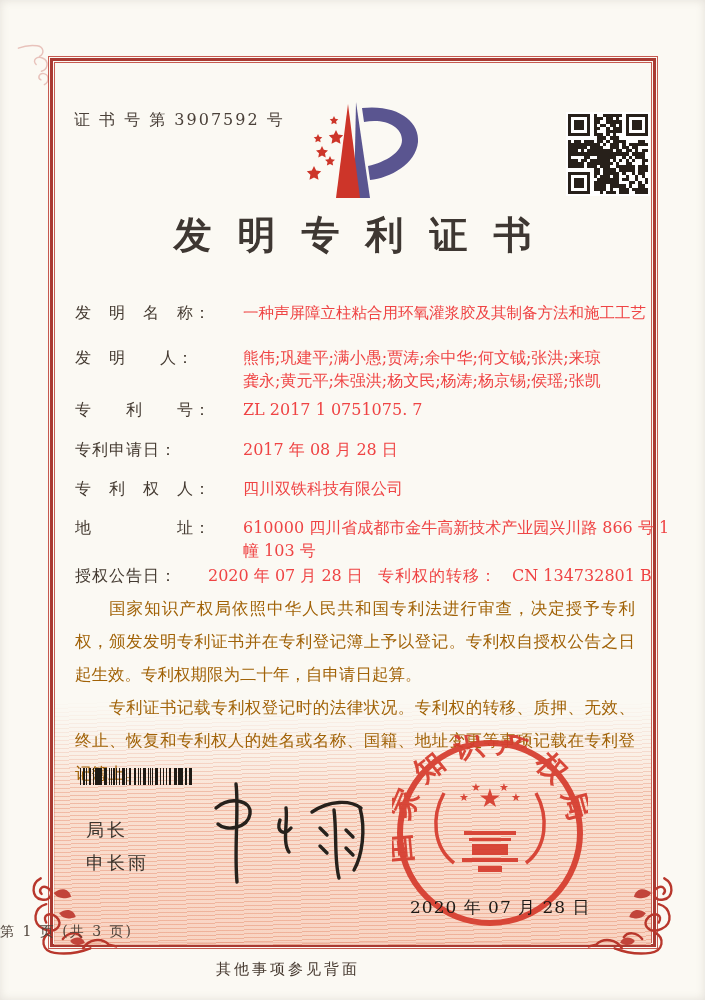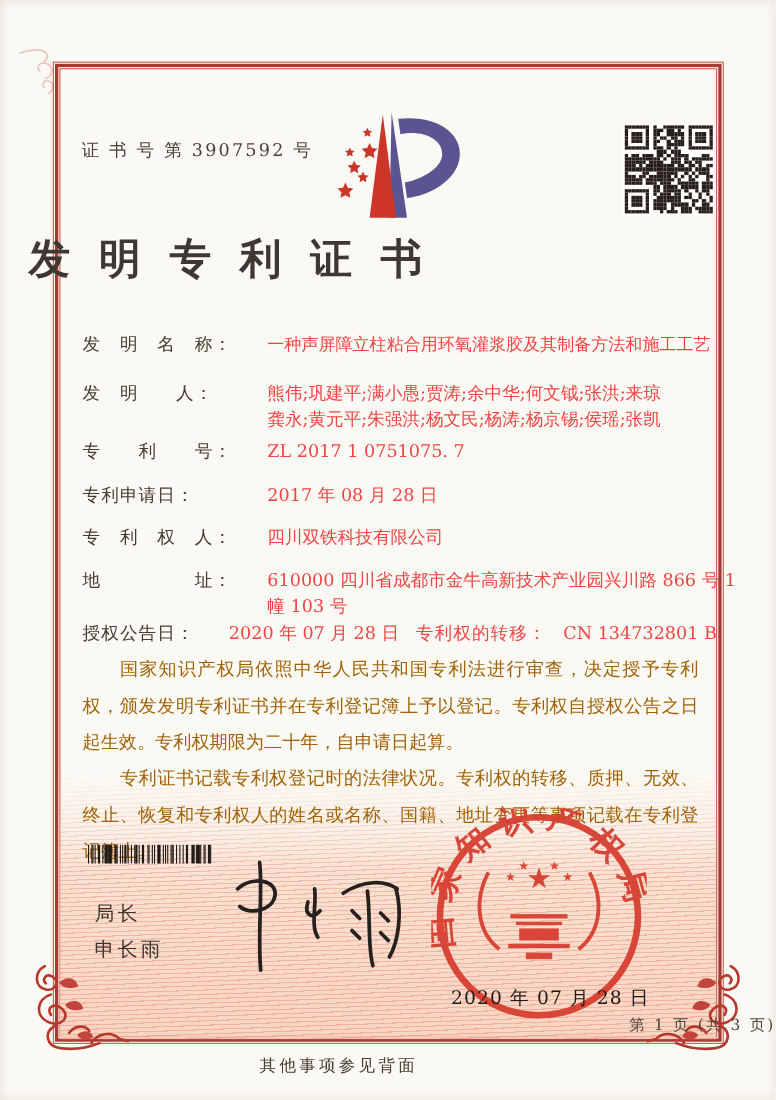--- a/index.html
+++ b/index.html
@@ -17,27 +17,27 @@
   
   .guilloche{
     position:absolute;left:54px;top:700px;width:597px;height:245px;
     background:
       repeating-linear-gradient(178deg, rgba(226,128,96,.38) 0 1px, rgba(252,232,220,.18) 1px 4px),
       linear-gradient(180deg, rgba(250,224,210,0) 0%, rgba(248,210,191,.65) 35%, rgba(246,199,178,.85) 100%);
     -webkit-mask-image:linear-gradient(180deg, transparent 0, #000 95px);
             mask-image:linear-gradient(180deg, transparent 0, #000 95px);
   }
   
-  .cert-number{position:absolute;left:74px;top:110px;font-size:16px;letter-spacing:2px;color:#4a4039;margin-top:17px;}
+  .cert-number{position:absolute;left:74px;top:110px;font-size:16px;letter-spacing:2px;color:#4a4039;}
   .logo{position:absolute;left:278px;top:94px;width:154px;height:112px;}
   .qr{position:absolute;left:566px;top:112px;width:84px;height:84px;background:#fff;padding:2px;box-sizing:border-box;}
   .qr-grid{display:grid;width:100%;height:100%;}
   .qr-grid div.on{background:#27201a;}
   .title{
-    position:absolute;left:0;top:210px;width:705px;text-align:left;
+    position:absolute;left:0;top:210px;width:705px;text-align:center;
     font-size:38px;font-weight:bold;letter-spacing:26px;text-indent:26px;color:#3e3732;
   }
   
   .frow{position:absolute;left:75px;font-size:16px;color:#443a31;white-space:nowrap;}
   .flabel{letter-spacing:1px;}
   .fvalue{position:absolute;font-size:16px;color:#ef4444;white-space:nowrap;}
   .col2{left:243px;}
   
   .body-text{
     position:absolute;left:75px;top:592px;width:560px;
@@ -45,22 +45,22 @@
   }
   .body-text p{margin:0;text-indent:34px;}
   
   .barcode{position:absolute;left:80px;top:768px;width:190px;height:17px;display:flex;align-items:stretch;}
   .barcode div{background:#1f1a15;}
   .official-title{position:absolute;left:86px;top:818px;font-size:18px;letter-spacing:3px;color:#3c342d;}
   .official-name{position:absolute;left:86px;top:851px;font-size:18px;letter-spacing:3px;color:#3c342d;}
   .signature{position:absolute;left:196px;top:778px;width:172px;height:112px;}
   .seal{position:absolute;left:392px;top:735px;width:196px;height:196px;opacity:.93;}
   .seal-date{position:absolute;left:410px;top:896px;font-size:17px;color:#1d1a16;letter-spacing:1px;white-space:nowrap;}
-  .page-info{position:absolute;left:0;top:923px;width:705px;text-align:right;font-size:14px;letter-spacing:2px;color:#4f443b;}
-  .back-note{position:absolute;left:0;top:960px;width:576px;text-align:center;font-size:15px;letter-spacing:3px;color:#46392f;padding-left:20px;}
+  .page-info{position:absolute;left:0;top:923px;width:705px;text-align:left;font-size:14px;letter-spacing:2px;color:#4f443b;}
+  .back-note{position:absolute;left:0;top:960px;width:576px;text-align:center;font-size:15px;letter-spacing:3px;color:#46392f;}
   
   .flourish{position:absolute;width:92px;height:86px;}
   .flourish-bl{left:26px;top:874px;}
   .flourish-br{left:587px;top:874px;transform:scaleX(-1);}
   .flourish-tl{left:4px;top:42px;width:48px;height:45px;opacity:.28;transform:rotate(180deg);}
 </style>
 </head>
 <body>
 
 <div class="page">

